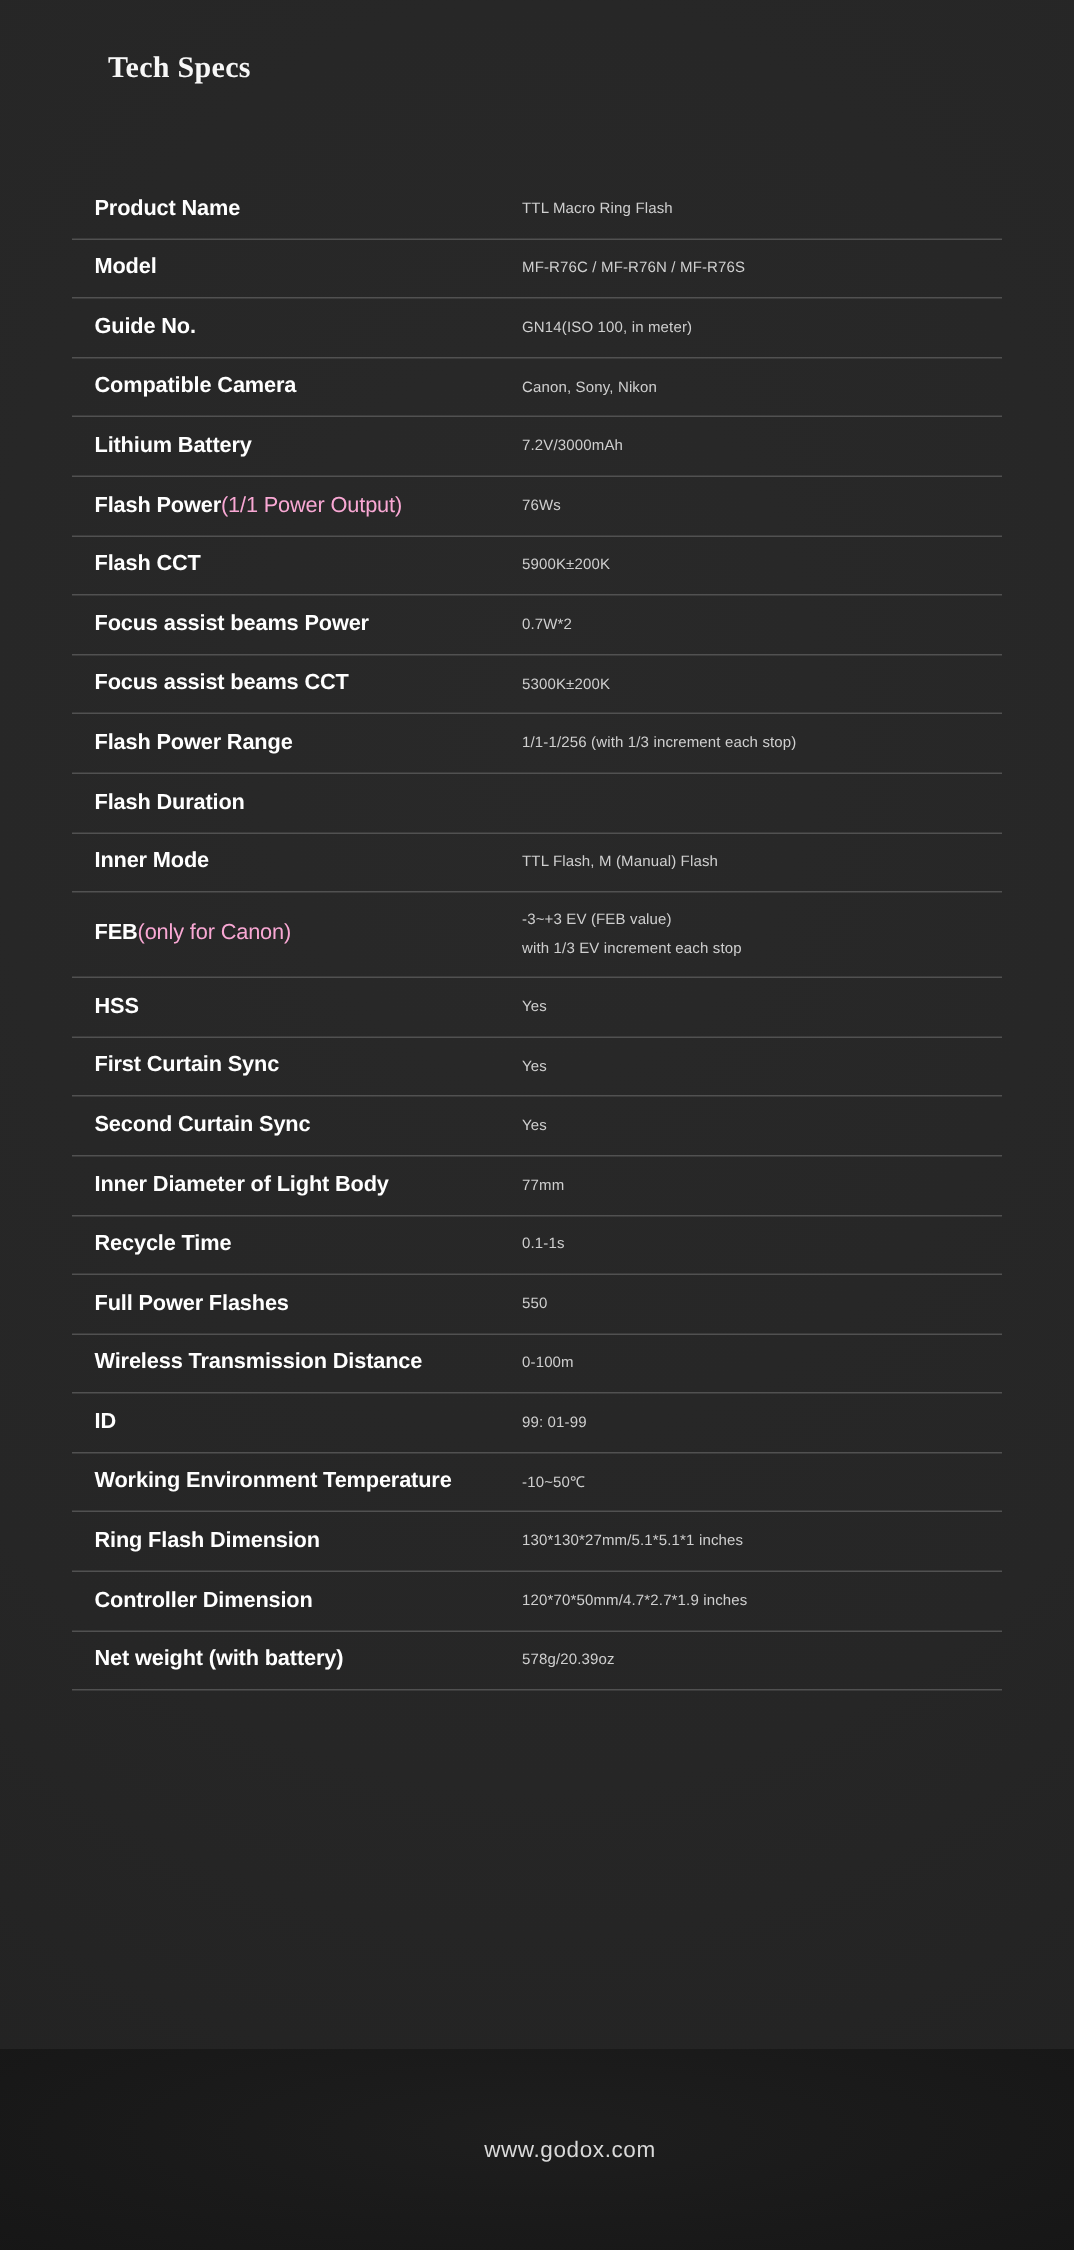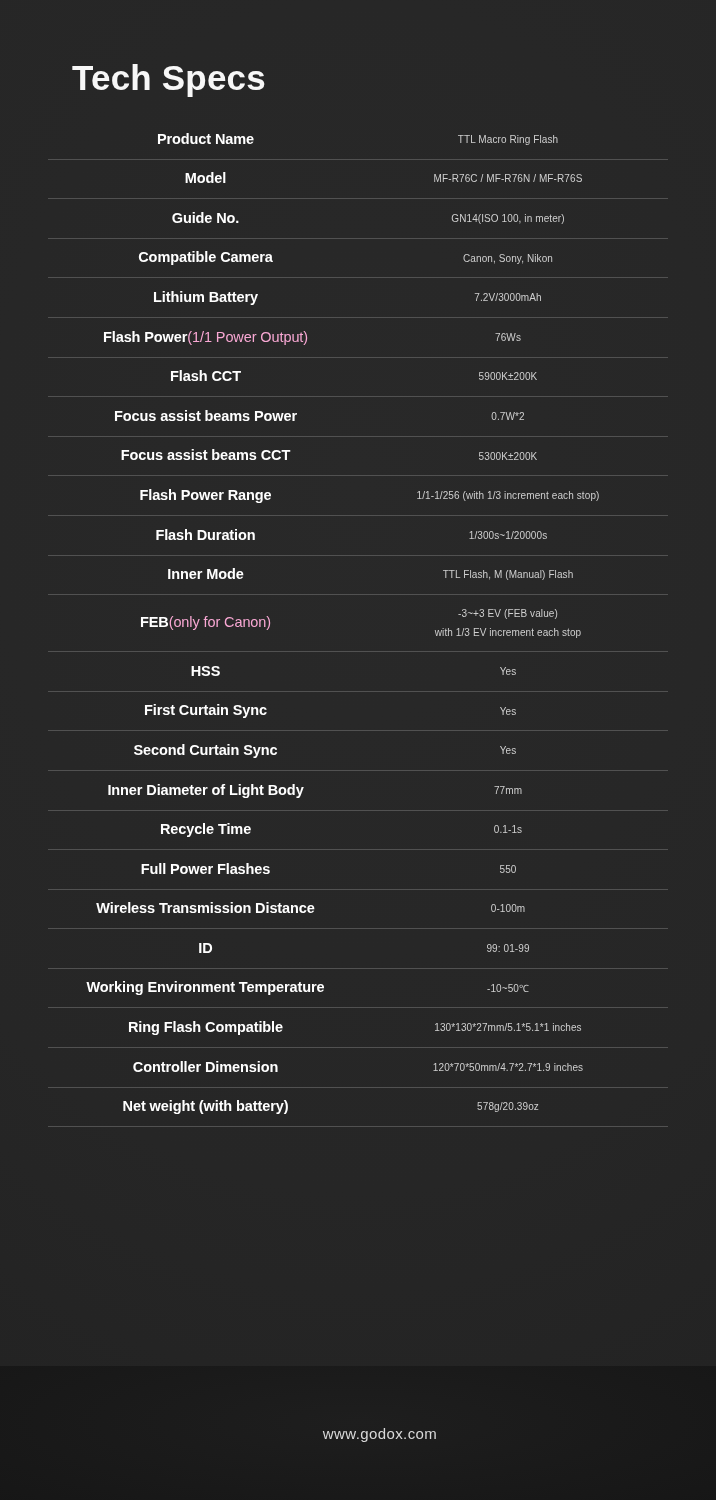--- a/index.html
+++ b/index.html
@@ -19,38 +19,38 @@
     font-family:"Liberation Sans", sans-serif;
     background:#262626;
   }
   .bg-main{
     position:absolute;
     left:0;top:0;width:716px;height:1366px;
     background:radial-gradient(140% 95% at 50% 35%, #292929 0%, var(--background) 55%, #202020 100%);
   }
   .page-title{
     position:absolute;
-    left:72px;top:58px;
-    font-size:35px;
+    left:72px;top:34px;
+    font-size:20px;
     font-weight:700;
     letter-spacing:0.2px;
     color:var(--title-text);
     line-height:1.15;
+    font-family:Liberation Serif, serif;
   }
   .specs-table{
     position:absolute;
     left:48px;top:120px;
     width:620px;
   }
   .row{
     display:flex;
     align-items:center;
     height:39.6px;
     border-bottom:1px solid var(--divider);
-    text-align:center;
   }
   .row.tall{height:57px;}
   .cell-label{
     width:300px;
     flex:0 0 300px;
     padding-left:15px;
     font-size:14.5px;
     color:var(--label-text);
     letter-spacing:-0.1px;
     line-height:1.2;
@@ -135,21 +135,20 @@
     <div class="cell-value val">5300K±200K</div>
   </div>
 
   <div class="row">
     <div class="cell-label"><span class="lb">Flash Power Range</span><span class="ls"></span></div>
     <div class="cell-value val">1/1-1/256  (with 1/3 increment each stop)</div>
   </div>
 
   <div class="row">
     <div class="cell-label"><span class="lb">Flash Duration</span><span class="ls"></span></div>
-    <div class="cell-value val">1/300s~1/20000s</div>
   </div>
 
   <div class="row">
     <div class="cell-label"><span class="lb">Inner Mode</span><span class="ls"></span></div>
     <div class="cell-value val">TTL Flash, M (Manual) Flash</div>
   </div>
 
   <div class="row tall">
     <div class="cell-label"><span class="lb">FEB</span><span class="ls">(only for Canon)</span></div>
     <div class="cell-value val">-3~+3 EV (FEB value)
@@ -196,21 +195,21 @@
     <div class="cell-label"><span class="lb">ID</span><span class="ls"></span></div>
     <div class="cell-value val">99: 01-99</div>
   </div>
 
   <div class="row">
     <div class="cell-label"><span class="lb">Working Environment Temperature</span><span class="ls"></span></div>
     <div class="cell-value val">-10~50℃</div>
   </div>
 
   <div class="row">
-    <div class="cell-label"><span class="lb">Ring Flash Compatible</span><span class="ls"></span></div>
+    <div class="cell-label"><span class="lb">Ring Flash Dimension</span><span class="ls"></span></div>
     <div class="cell-value val">130*130*27mm/5.1*5.1*1 inches</div>
   </div>
 
   <div class="row">
     <div class="cell-label"><span class="lb">Controller Dimension</span><span class="ls"></span></div>
     <div class="cell-value val">120*70*50mm/4.7*2.7*1.9 inches</div>
   </div>
 
   <div class="row">
     <div class="cell-label"><span class="lb">Net weight (with battery)</span><span class="ls"></span></div>

